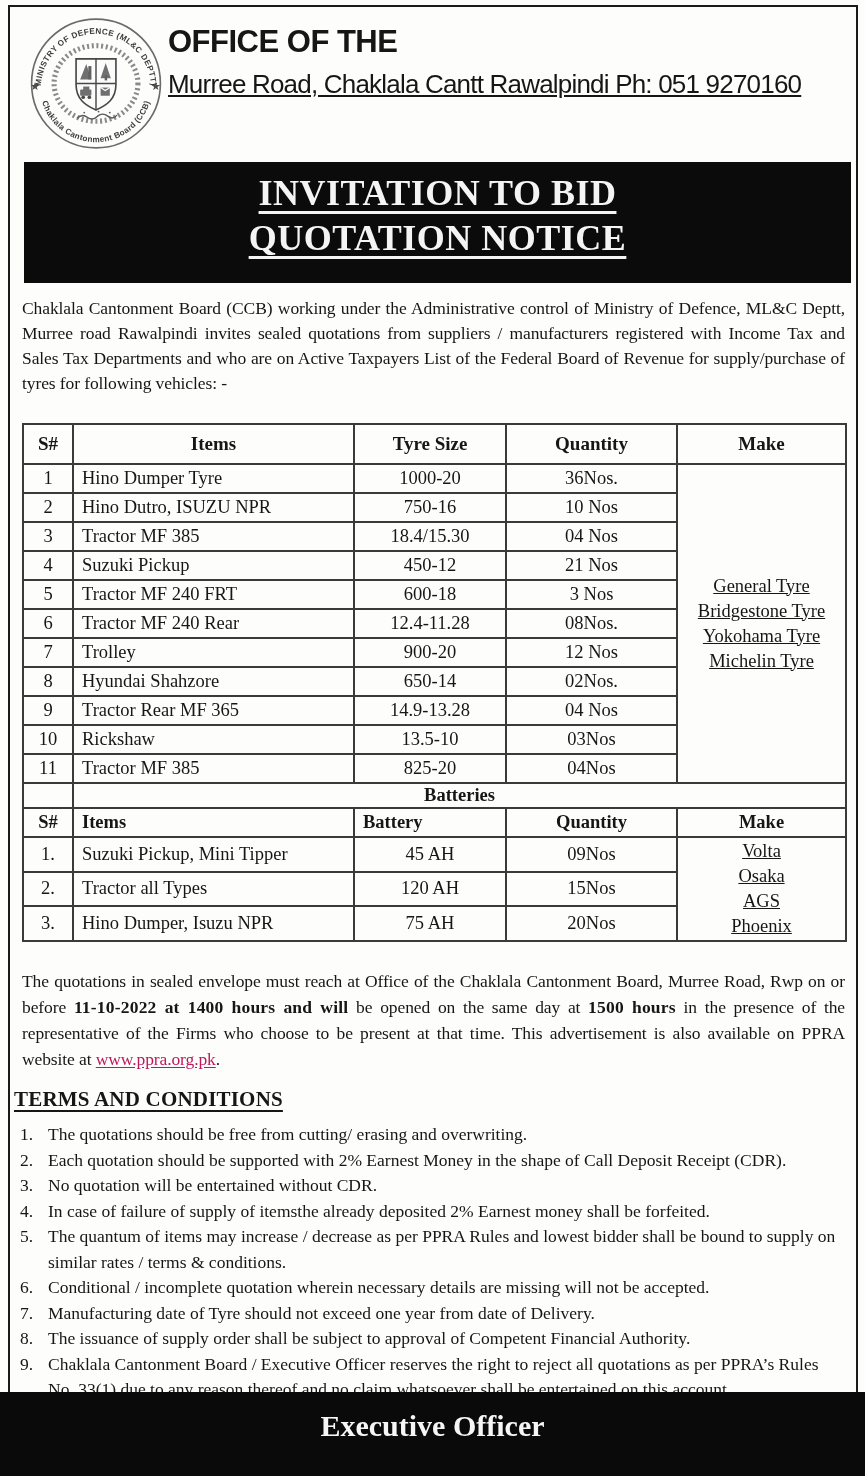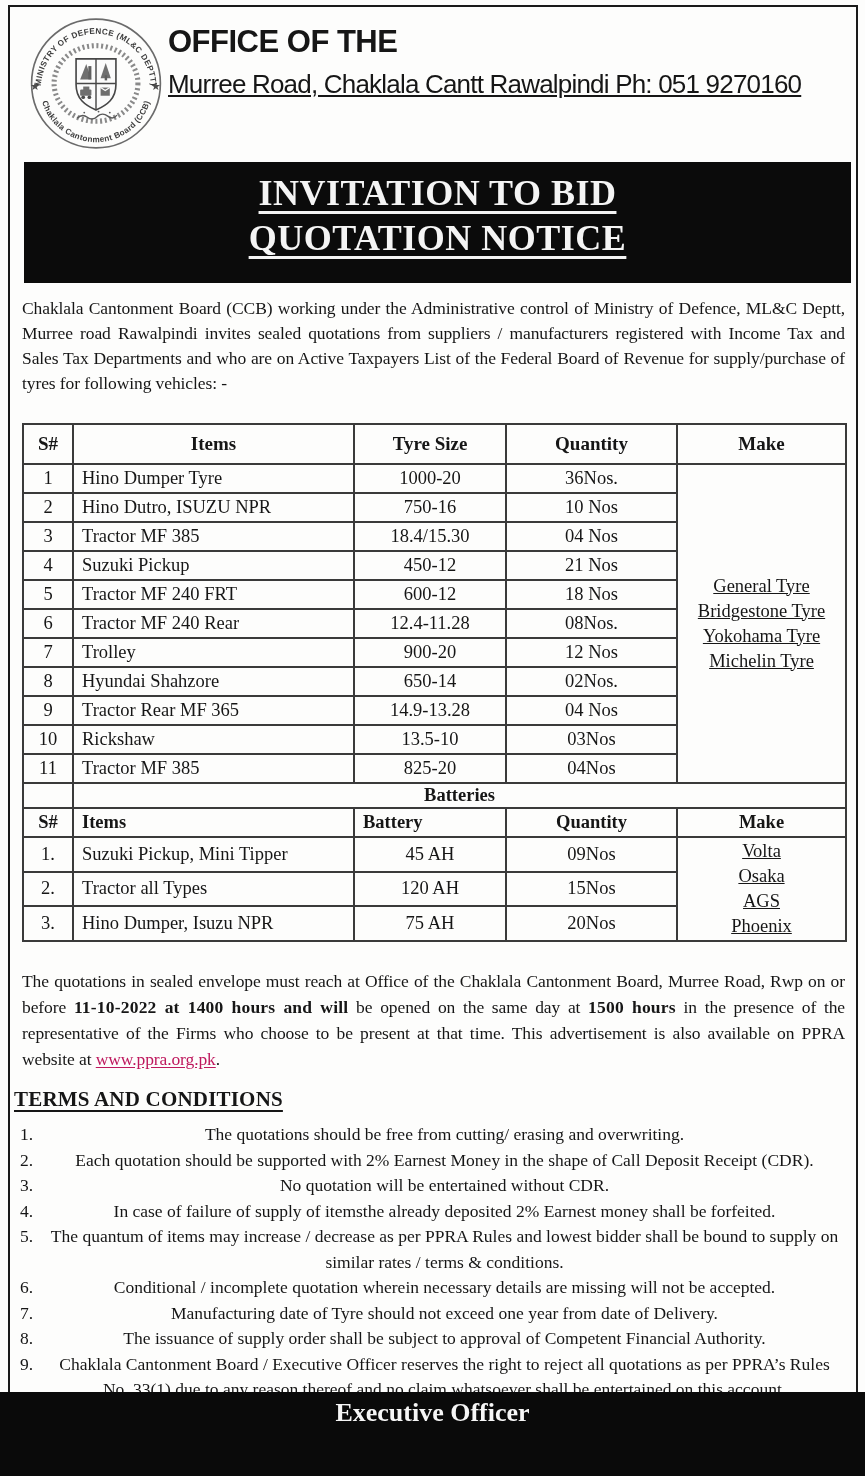--- a/index.html
+++ b/index.html
@@ -53,29 +53,29 @@
   .bid-table tr.bat-title td { height:24px; }
   
   .terms-h {
     margin:15px 0 0 14px; font-size:21px; font-weight:bold; letter-spacing:0.2px;
     text-decoration:underline; text-decoration-thickness:2px; text-underline-offset:4px;
     display:inline-block;
   }
   .terms { margin-top:10px; }
   .term { display:flex; font-size:17.5px; line-height:25.5px; }
   .tnum { width:48px; padding-left:20px; flex-shrink:0; }
-  .ttext { flex:1; padding-right:24px; text-align:center;font-family:Liberation Serif, serif; }
+  .ttext { flex:1; padding-right:24px; text-align:left;font-family:Liberation Serif, serif; }
   .term-last { display:flex; align-items:flex-end; }
   .pid { font-weight:bold; font-size:18px; padding-right:13px; white-space:nowrap; }
   
   .footer {
     position:absolute; left:0; right:0; bottom:0; height:84px;
     background:#0a0a0a; color:#f6f6f6; text-align:center;
   }
-  .foot1 { font-weight:bold; font-size:26px; line-height:1.2; margin-top:5px; }
+  .foot1 { font-weight:bold; font-size:30px; line-height:1.2; margin-top:16px; }
   .foot2 { font-weight:normal; font-size:40px; line-height:1.2;margin-top:44px; }
 </style>
 </head>
 <body>
 
 <div class="page">
   <div class="frame"></div>
 
   
   <header class="masthead">
@@ -175,22 +175,22 @@
       </tr>
       <tr>
         <td class="c">4</td>
         <td class="l">Suzuki Pickup</td>
         <td class="c">450-12</td>
         <td class="c">21 Nos</td>
       </tr>
       <tr>
         <td class="c">5</td>
         <td class="l">Tractor MF 240 FRT</td>
-        <td class="c">600-12</td>
-        <td class="c">18 Nos</td>
+        <td class="c">600-18</td>
+        <td class="c">3 Nos</td>
       </tr>
       <tr>
         <td class="c">6</td>
         <td class="l">Tractor MF 240 Rear</td>
         <td class="c">12.4-11.28</td>
         <td class="c">08Nos.</td>
       </tr>
       <tr>
         <td class="c">7</td>
         <td class="l">Trolley</td>

